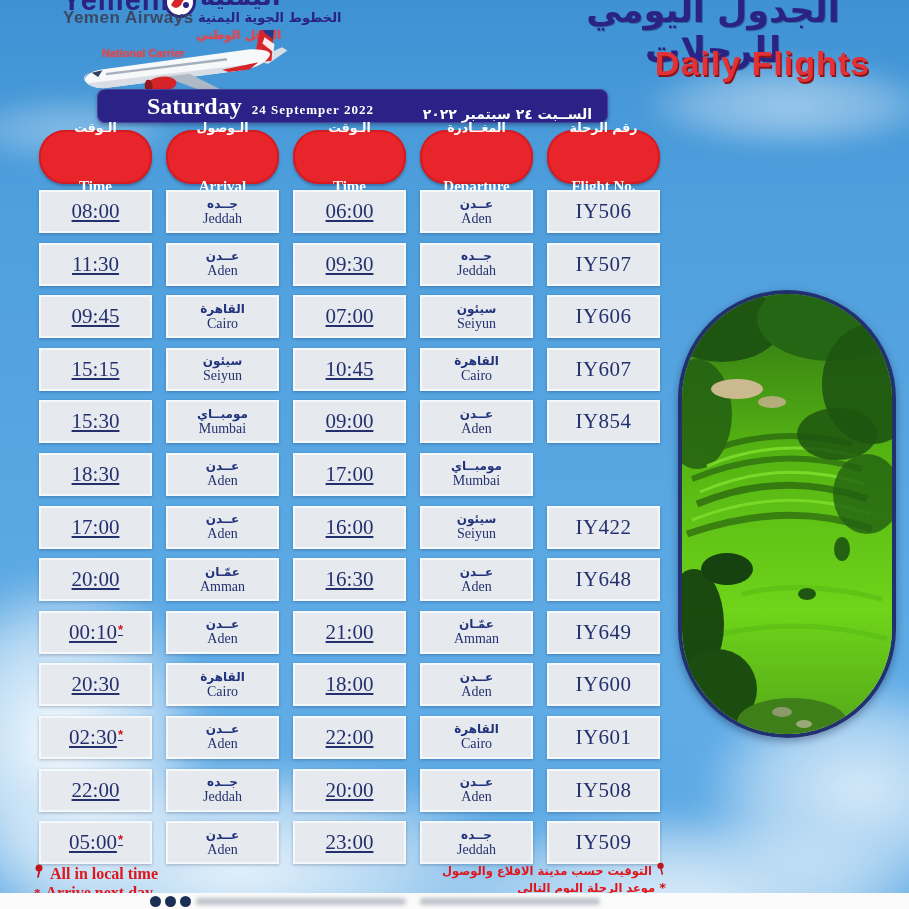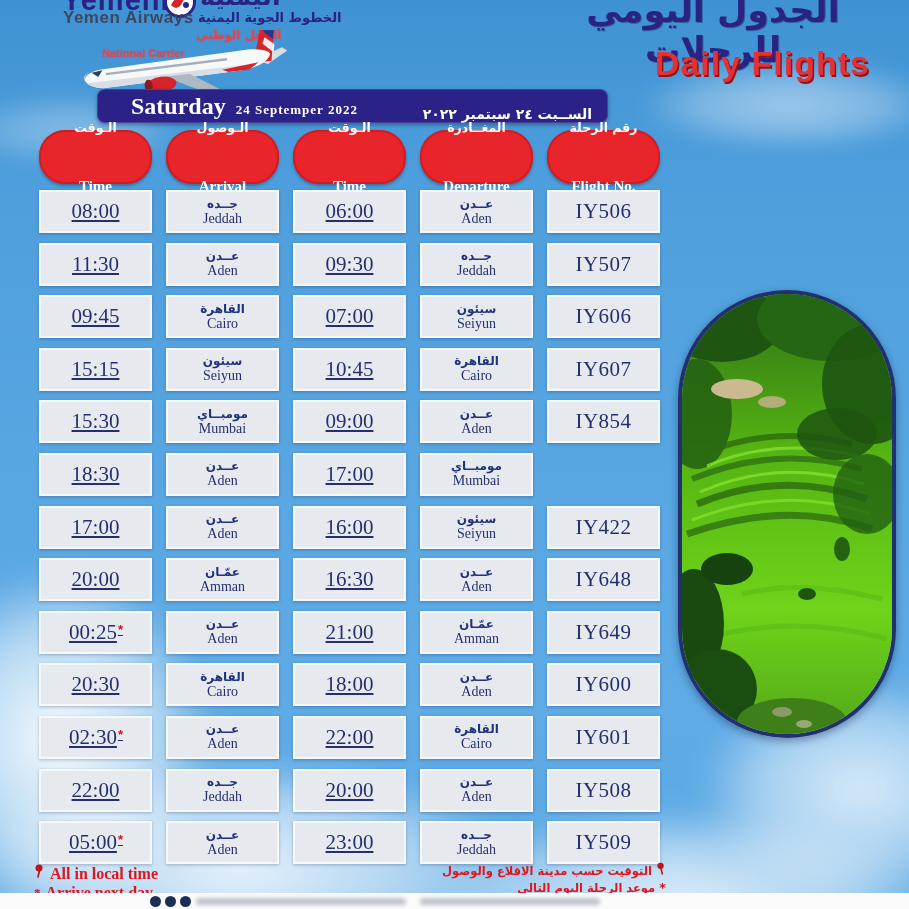--- a/index.html
+++ b/index.html
@@ -31,21 +31,21 @@
   .title-ar { position:absolute; left:520px; top:-10px; width:386px; text-align:center;
               font-family:"DejaVu Sans",sans-serif; font-size:35px; font-weight:800; color:#2b2384;
               text-shadow:1px 1px 0 rgba(20,20,70,.35); }
   .title-en { position:absolute; left:540px; top:44px; width:330px; text-align:right;
               font-size:34px; font-weight:800; color:#e23238; letter-spacing:1px;
               text-shadow:1.5px 1.5px 0 #8f1418; }
 
   .date-banner { position:absolute; left:97px; top:89px; width:511px; height:34px;
                  background:#2a2286; border-radius:8px; box-shadow:0 2px 4px rgba(0,0,40,.35), inset 0 0 0 1px rgba(255,255,255,.15);
                  display:flex; align-items:center; justify-content:space-between; padding:0 16px; color:#fff; }
-  .date-banner .en { display:flex; align-items:baseline; gap:10px; margin-left:18px; }
+  .date-banner .en { display:flex; align-items:baseline; gap:10px; margin-left:34px; }
   .date-banner .day  { font-family:"Liberation Serif",serif; font-size:24px; font-weight:700; }
   .date-banner .date { font-family:"Liberation Serif",serif; font-size:13px; font-weight:700; letter-spacing:1px; }
   .date-banner .ar   { font-family:"DejaVu Sans",sans-serif; font-size:14px; font-weight:700; direction:rtl;margin-top:16px; }
 
   
   .thead { position:absolute; left:39px; top:130px; display:flex; gap:14px; }
   .oval { width:113px; height:54px; background:#e8252b; border-radius:26px;
           box-shadow:0 2px 3px rgba(0,0,40,.3), inset 0 0 0 2px rgba(200,20,25,.6);
           display:flex; flex-direction:column; align-items:center; justify-content:center; color:#fff;gap:43px; }
   .oval .ar { font-family:"DejaVu Sans",sans-serif; font-size:12.5px; font-weight:700; line-height:15px; }
@@ -357,21 +357,21 @@
       <div class="cell city c-dep-city">
         <div class="ar">عــدن</div>
           <div class="en">Aden</div>
       </div>
       <div class="cell flight c-flight">IY648</div>
     </div>
 
     <div class="row">
       <div class="cell time c-arr-time">
         <span class="tw">
-            <span class="t">00:25</span>
+            <span class="t">00:10</span>
             <span class="star">*</span>
           </span>
       </div>
       <div class="cell city c-arr-city">
         <div class="ar">عــدن</div>
           <div class="en">Aden</div>
       </div>
       <div class="cell time c-dep-time">
         <span class="tw">
             <span class="t">21:00</span>

